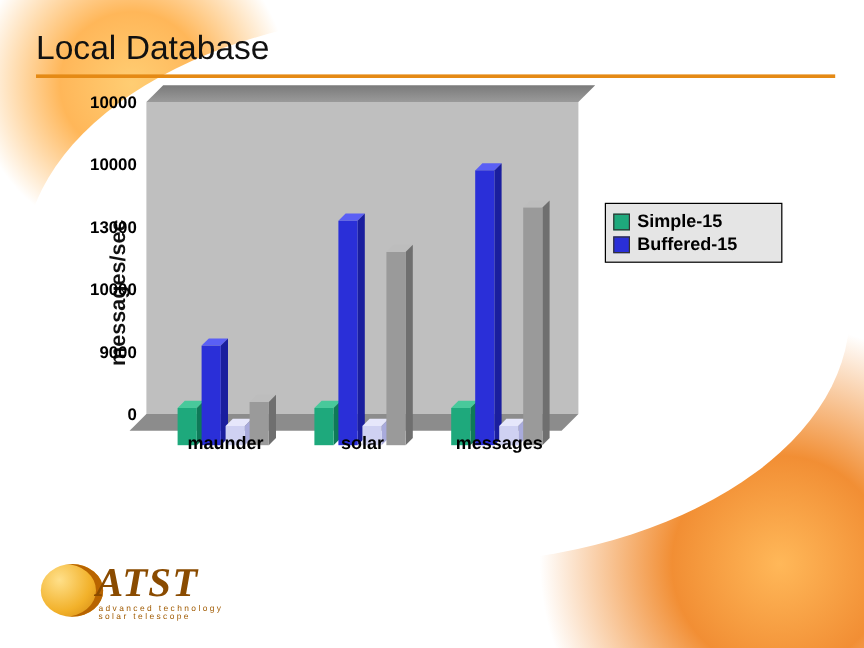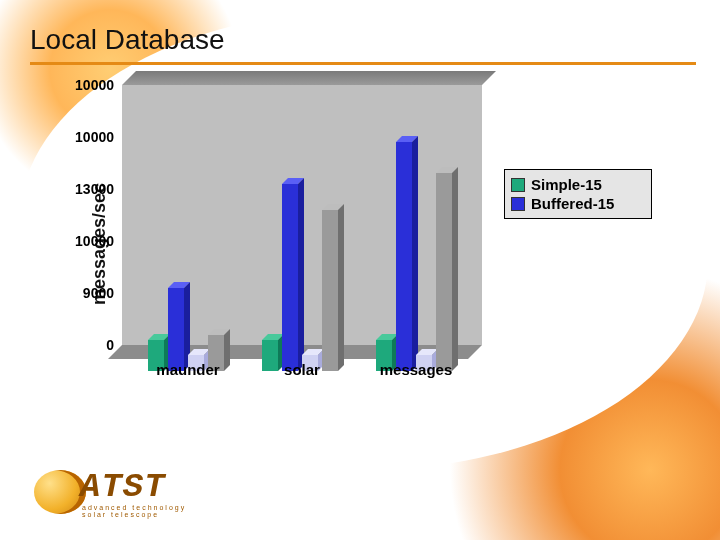--- a/index.html
+++ b/index.html
@@ -84,21 +84,21 @@
     position:absolute; left:34px; bottom:22px; width:160px; height:48px;
   }
   .logo .mark {
     position:absolute; left:0; top:0; width:52px; height:44px;
     background: radial-gradient(circle at 30% 30%, #ffe08a 0, #f2b12a 55%, #c77a0a 100%);
     border-radius:50%;
     box-shadow: -6px 0 0 #b86400 inset;
   }
   .logo .word {
     position:absolute; left:46px; top:-2px;
-    font-family: Liberation Mono, monospace;
+    font-family: Liberation Serif, serif;
     font-style:italic; font-weight:bold; font-size:34px; color:#8a4b00;
     letter-spacing:1px;
   }
   .logo .tag {
     position:absolute; left:48px; top:34px;
     font-size:7px; letter-spacing:2px; color:#a05a00;
     text-transform: lowercase;
   }
 </style>
 </head>

